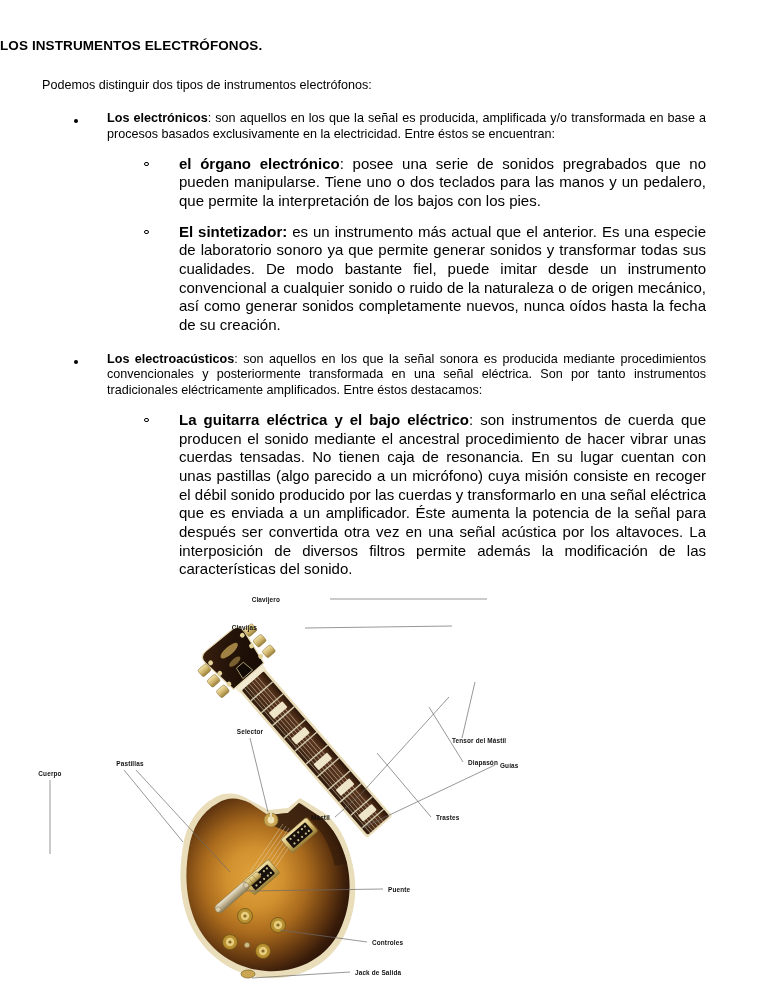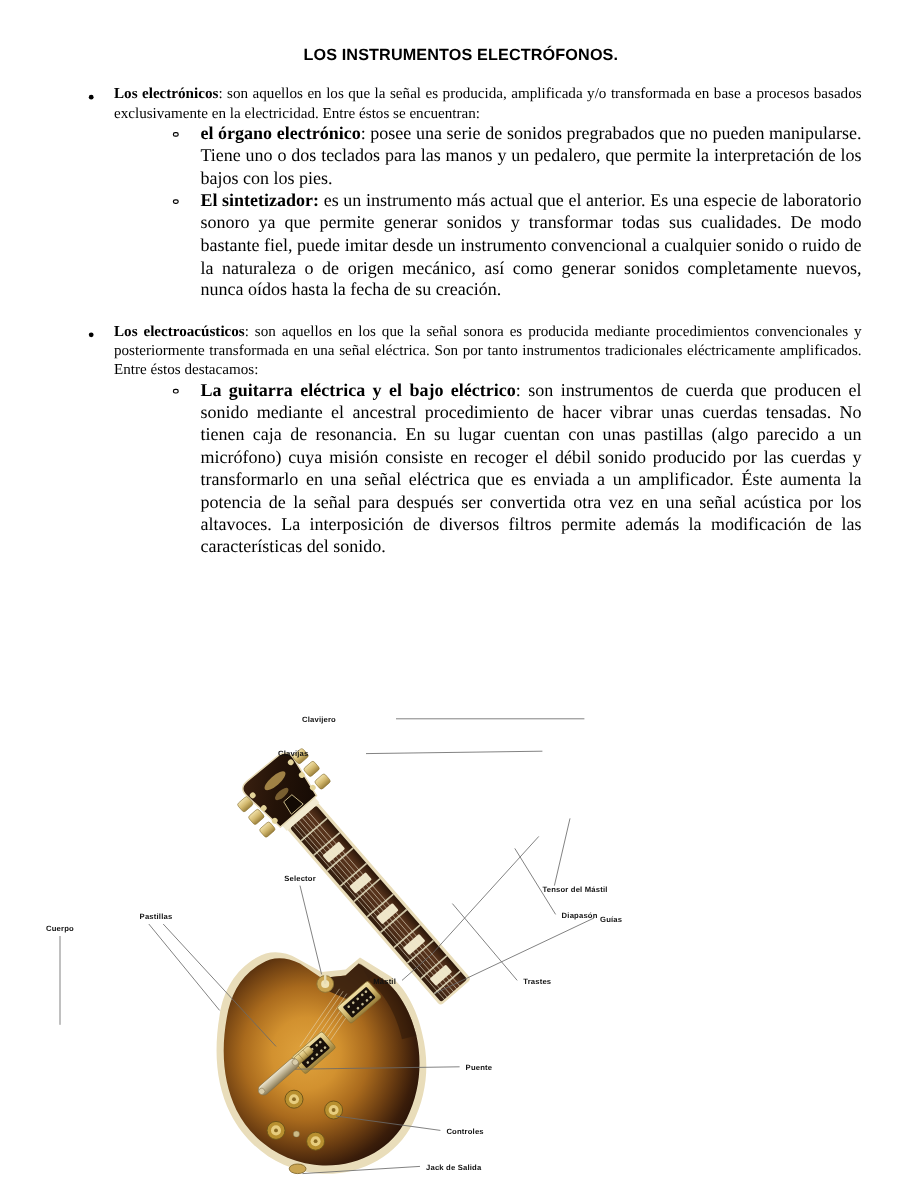--- a/index.html
+++ b/index.html
@@ -9,21 +9,21 @@
     background:#ffffff;
     font-family:"Liberation Sans","DejaVu Sans",sans-serif;
     color:#000;
     overflow:hidden;
     position:relative;
   }
   .page{position:relative;width:768px;height:994px;box-sizing:border-box;padding:0;}
 
   
   .doc-title{
-    text-align:center;
+    text-align:left;
     font-size:13.5px;
     font-weight:bold;
     letter-spacing:.1px;
     margin:38px 0 0 0;
     line-height:1.2;
   }
   .intro{
     margin:24px 0 0 42px;
     font-size:12.6px;
     line-height:1.25;
@@ -58,22 +58,21 @@
     width:4.5px;height:4.5px;
     border-radius:50%;
     border:1px solid #000;
     background:transparent;
     box-sizing:border-box;
   }
   .para{
     font-size:12.6px;
     line-height:1.255;
     text-align:justify;
-    margin:0;
-    font-family:Liberation Serif, serif;
+    margin:12px;
   }
   .para.sub{font-size:15px;line-height:1.245;}
   .b{font-weight:bold;}
   .sp-after-li{margin-top:14px;}
   .sp-lvl2-top{margin-top:12px;}
   .sp-lvl2-gap{margin-top:3px;}
   .sp-block{margin-top:18px;}
 
   
   .figure{
@@ -91,20 +90,21 @@
   }
   .lead{stroke:#6a6a6a;stroke-width:.7;fill:none;}
 </style>
 </head>
 <body>
 
 <div class="page">
 
   <div class="doc-title">LOS INSTRUMENTOS ELECTRÓFONOS.</div>
 
+  <div class="intro">Podemos distinguir dos tipos de instrumentos electrófonos:</div>
 
   <ul class="lvl1">
     <li class="sp-block">
       <p class="para"><span class="b">Los electrónicos</span><span>: </span><span>son aquellos en los que la señal es producida, amplificada y/o transformada en base a procesos basados exclusivamente en la electricidad. Entre éstos se encuentran:</span></p>
 
       <ul class="lvl2 sp-lvl2-top">
         <li>
           <p class="para sub"><span class="b">el órgano electrónico</span><span>: </span><span>posee una serie de sonidos pregrabados que no pueden manipularse. Tiene uno o dos teclados para las manos y un pedalero, que permite la interpretación de los bajos con los pies.</span></p>
         </li>
         <li class="sp-lvl2-gap">

